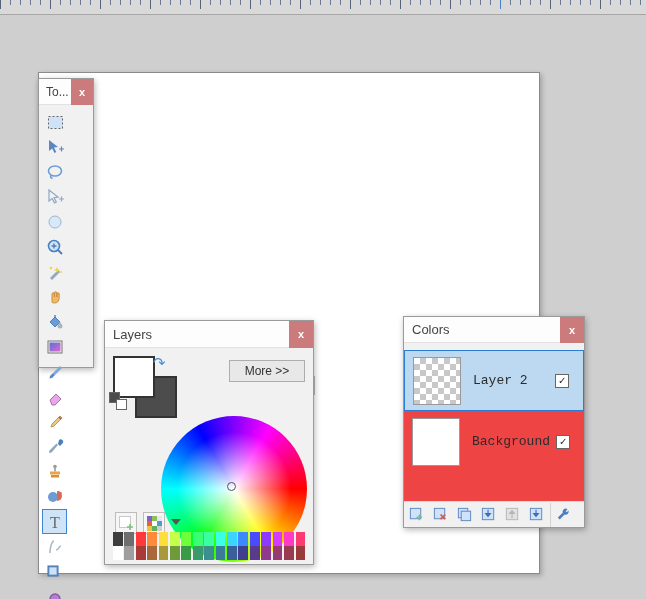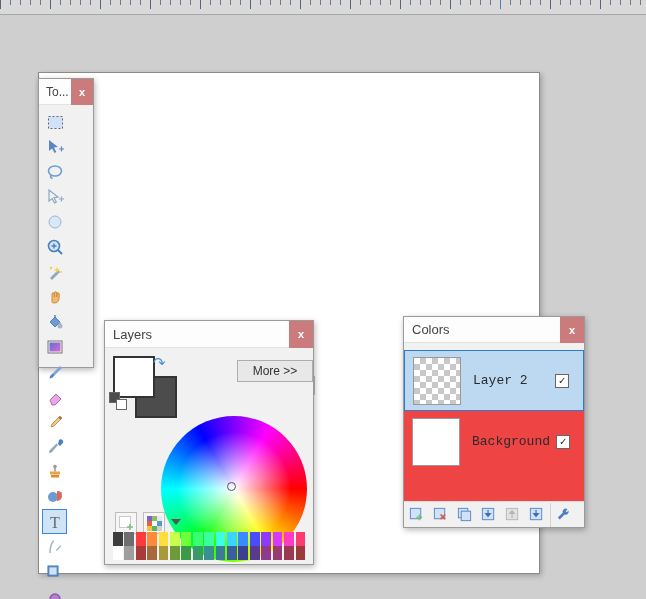--- a/index.html
+++ b/index.html
@@ -93,21 +93,21 @@
   #swatch-reset{
     position:absolute;left:4px;top:44px;width:18px;height:18px;z-index:4;
   }
   #swatch-reset .a{position:absolute;left:0;top:0;width:11px;height:11px;background:#4c4c4c;border:1px solid #666;box-sizing:border-box;}
   #swatch-reset .b{position:absolute;left:7px;top:7px;width:11px;height:11px;background:#fff;border:1px solid #666;box-sizing:border-box;}
   #swap-arrow{
     position:absolute;left:48px;top:6px;color:#4a8fd4;font-size:15px;z-index:5;
     transform:scaleX(-1);
   }
   #more-btn{
-    position:absolute;right:0;top:12px;width:76px;height:22px;
+    position:absolute;right:8px;top:12px;width:76px;height:22px;
     background:#e8e8e8;border:1px solid #adadad;
     display:flex;align-items:center;justify-content:center;
     font-size:12px;color:#333;cursor:pointer;box-sizing:border-box;
   }
   #color-wheel{
     position:absolute;left:56px;top:68px;width:146px;height:146px;border-radius:50%;
     background:
       radial-gradient(circle closest-side, rgba(255,255,255,1) 0%, rgba(255,255,255,0) 78%),
       conic-gradient(from 90deg,
         #ff0000 0deg, #ff8000 30deg, #ffff00 60deg, #80ff00 90deg,

